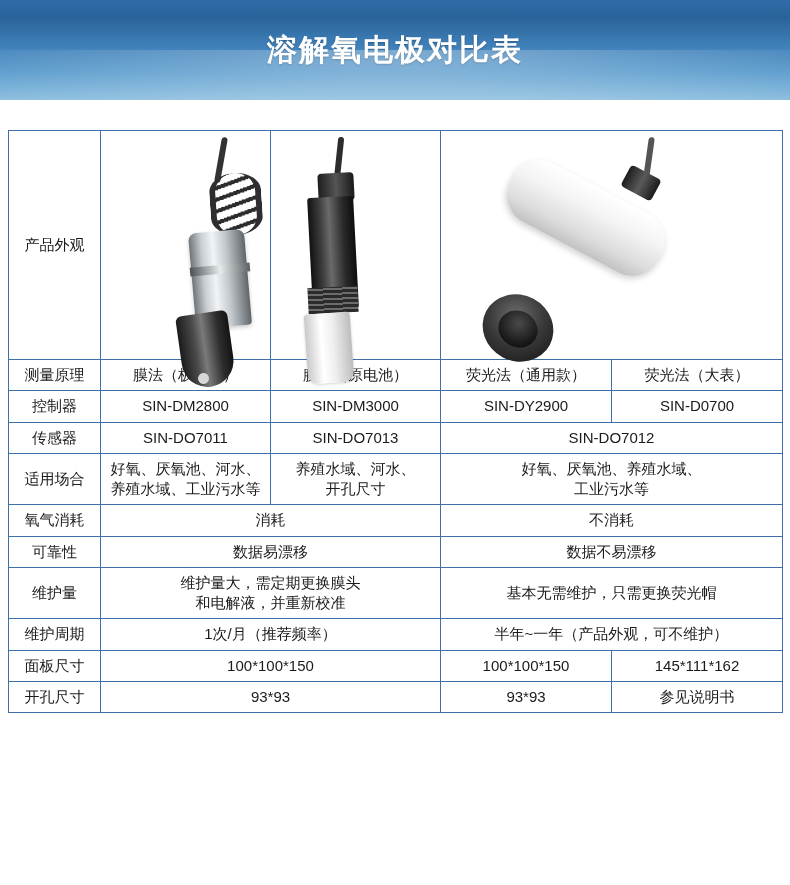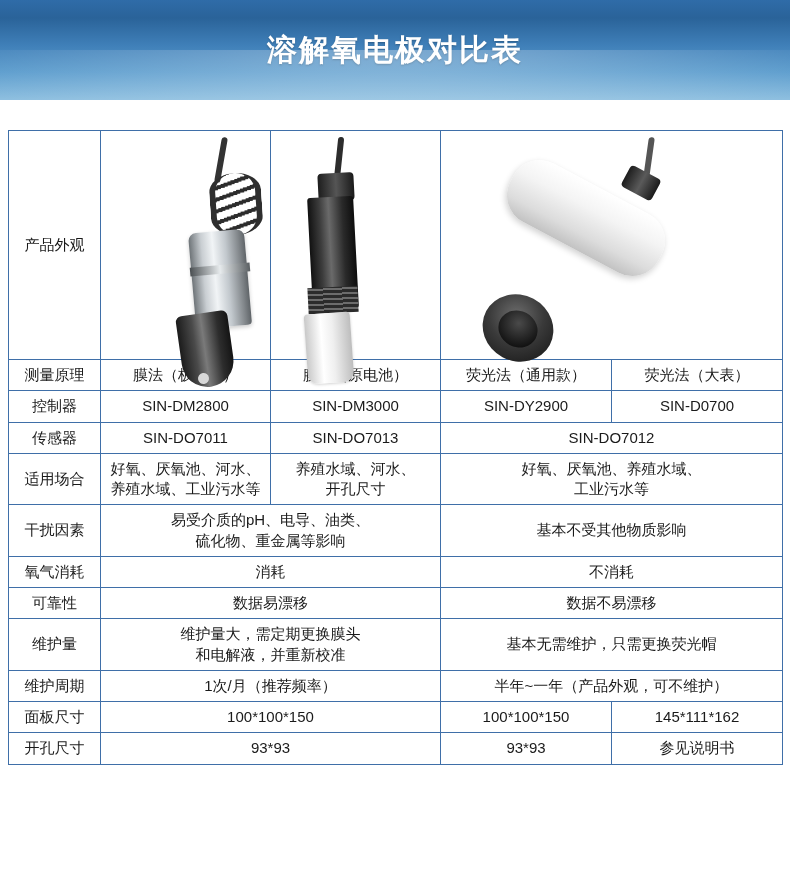--- a/index.html
+++ b/index.html
@@ -341,28 +341,20 @@
         <td>
           <span class="cellline">养殖水域、河水、</span>
           <span class="cellline">开孔尺寸</span>
         </td>
         <td colspan="2">
           <span class="cellline">好氧、厌氧池、养殖水域、</span>
           <span class="cellline">工业污水等</span>
         </td>
       </tr>
 
-      <tr>
-        <td class="rowhead">干扰因素</td>
-        <td colspan="2">
-          <span class="cellline">易受介质的pH、电导、油类、</span>
-          <span class="cellline">硫化物、重金属等影响</span>
-        </td>
-        <td colspan="2">基本不受其他物质影响</td>
-      </tr>
 
       <tr>
         <td class="rowhead">氧气消耗</td>
         <td colspan="2">消耗</td>
         <td colspan="2">不消耗</td>
       </tr>
 
 
 
       <tr>

